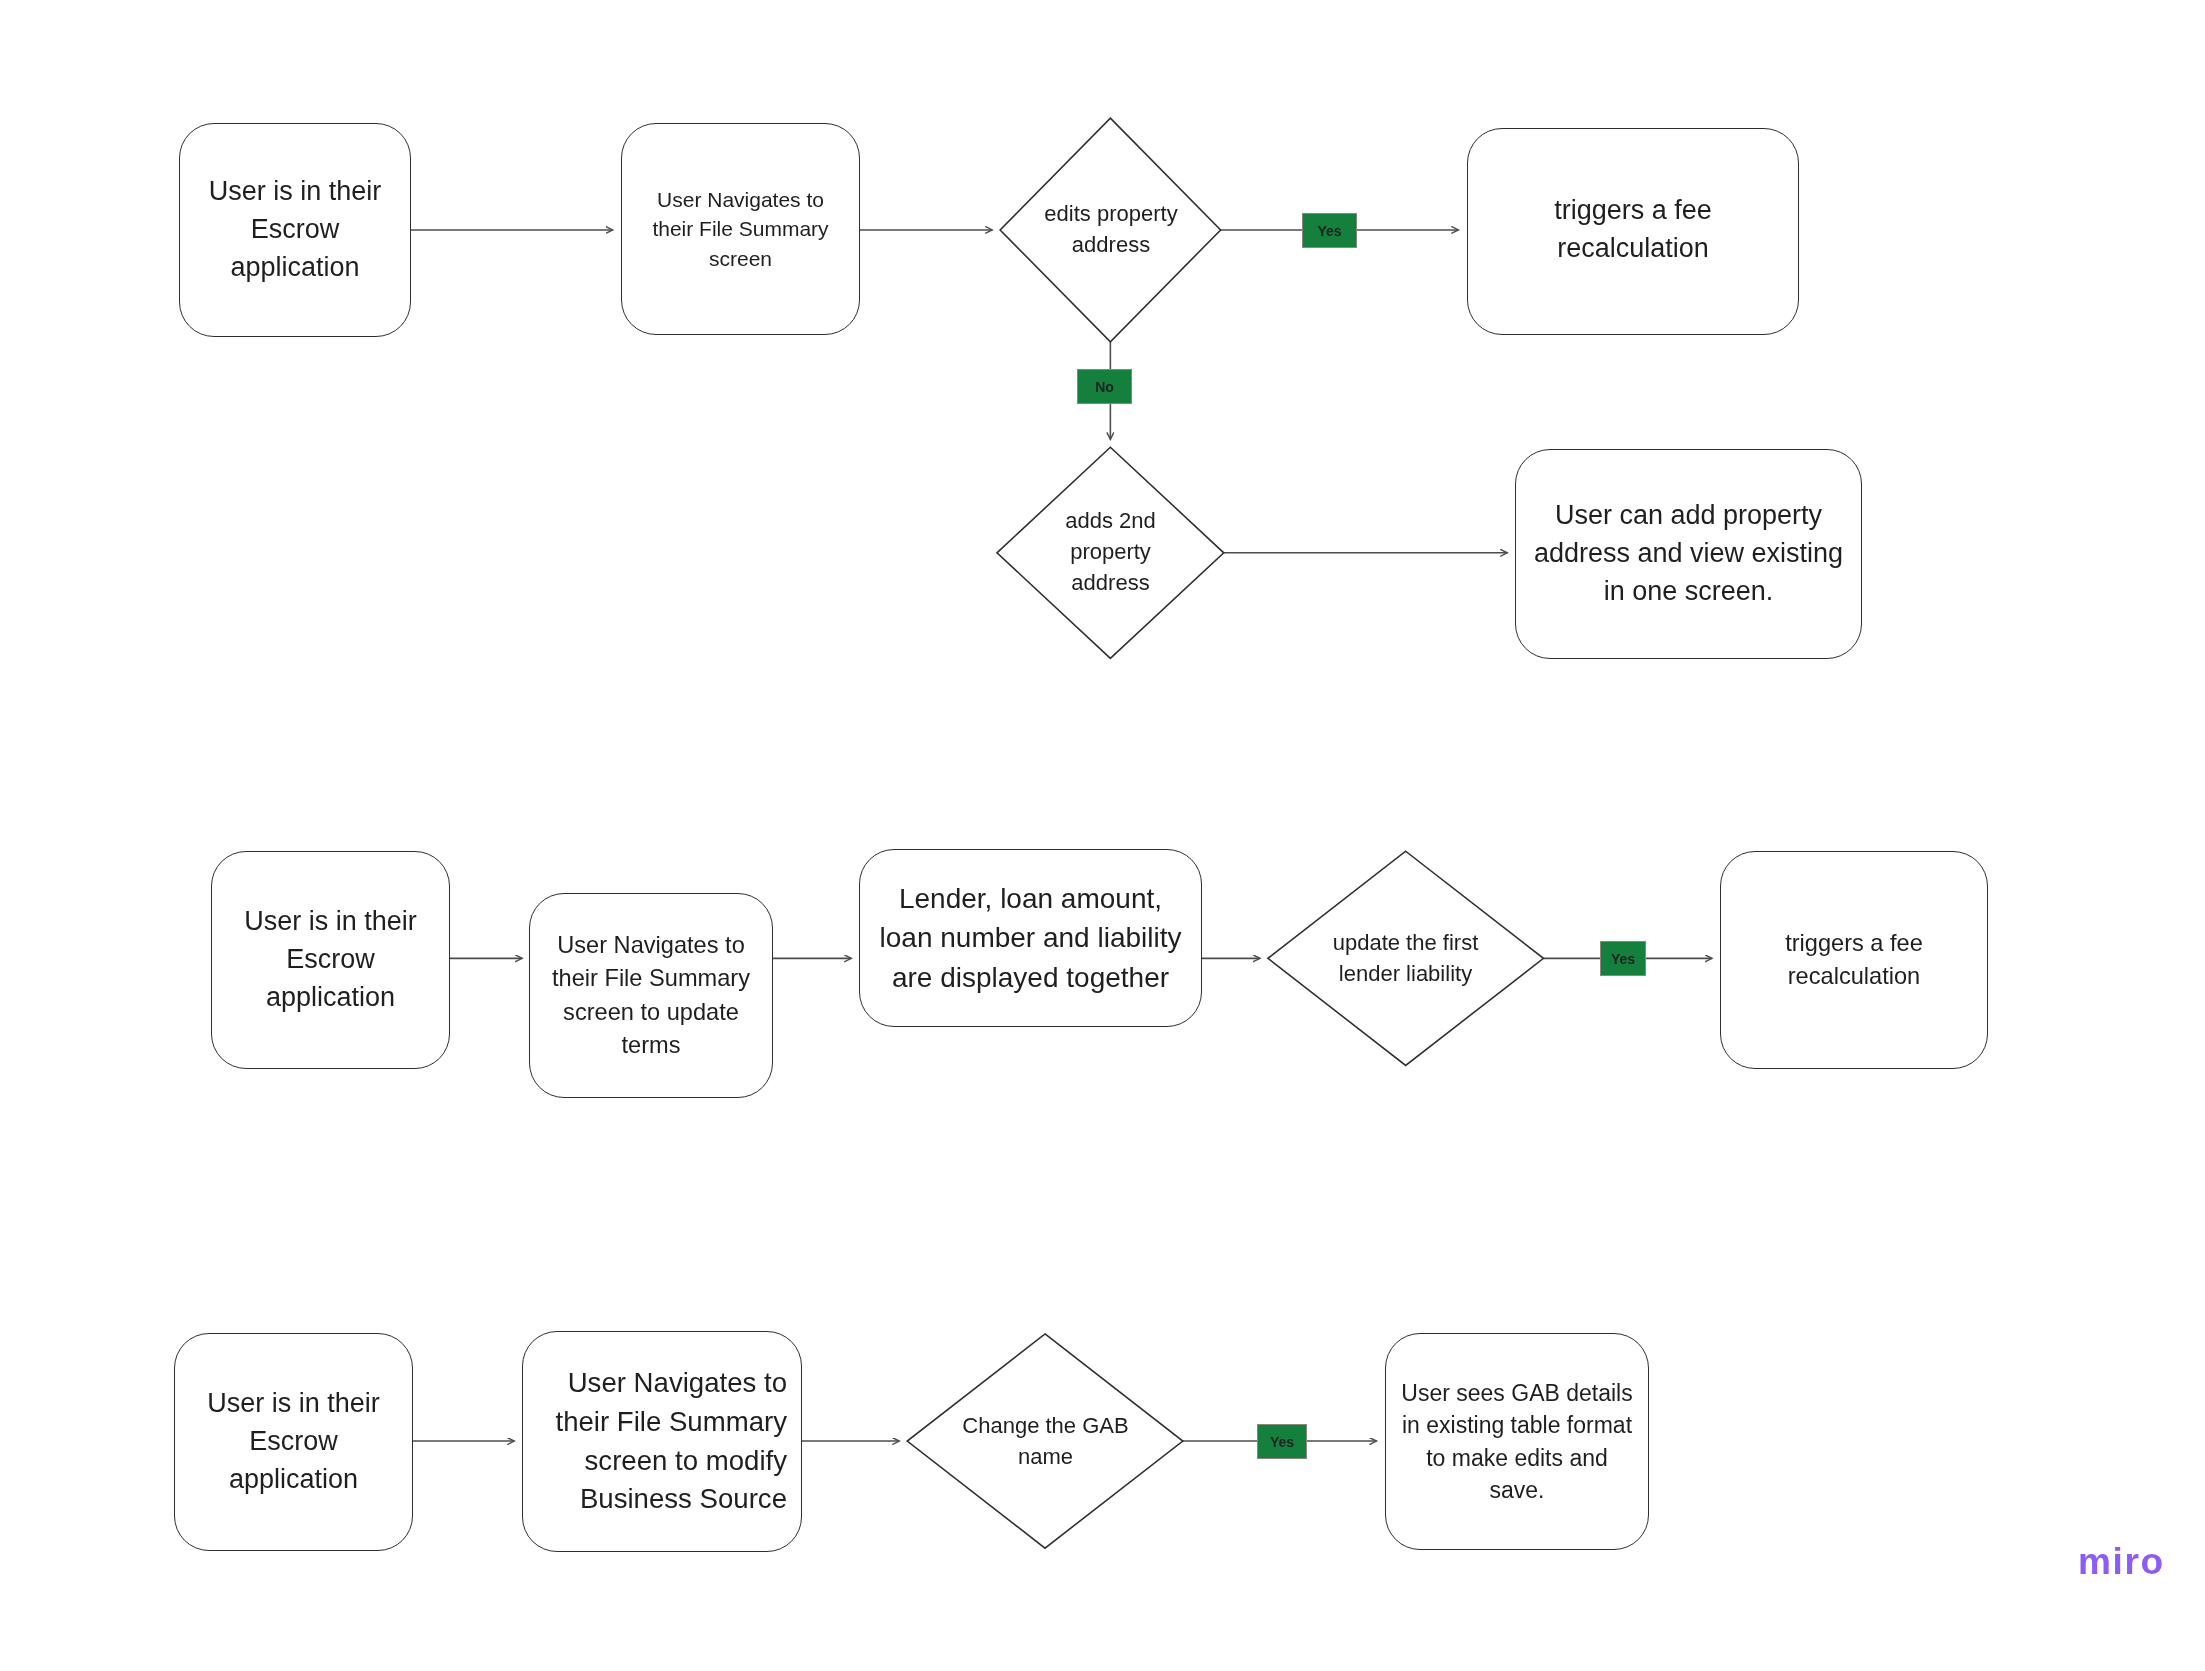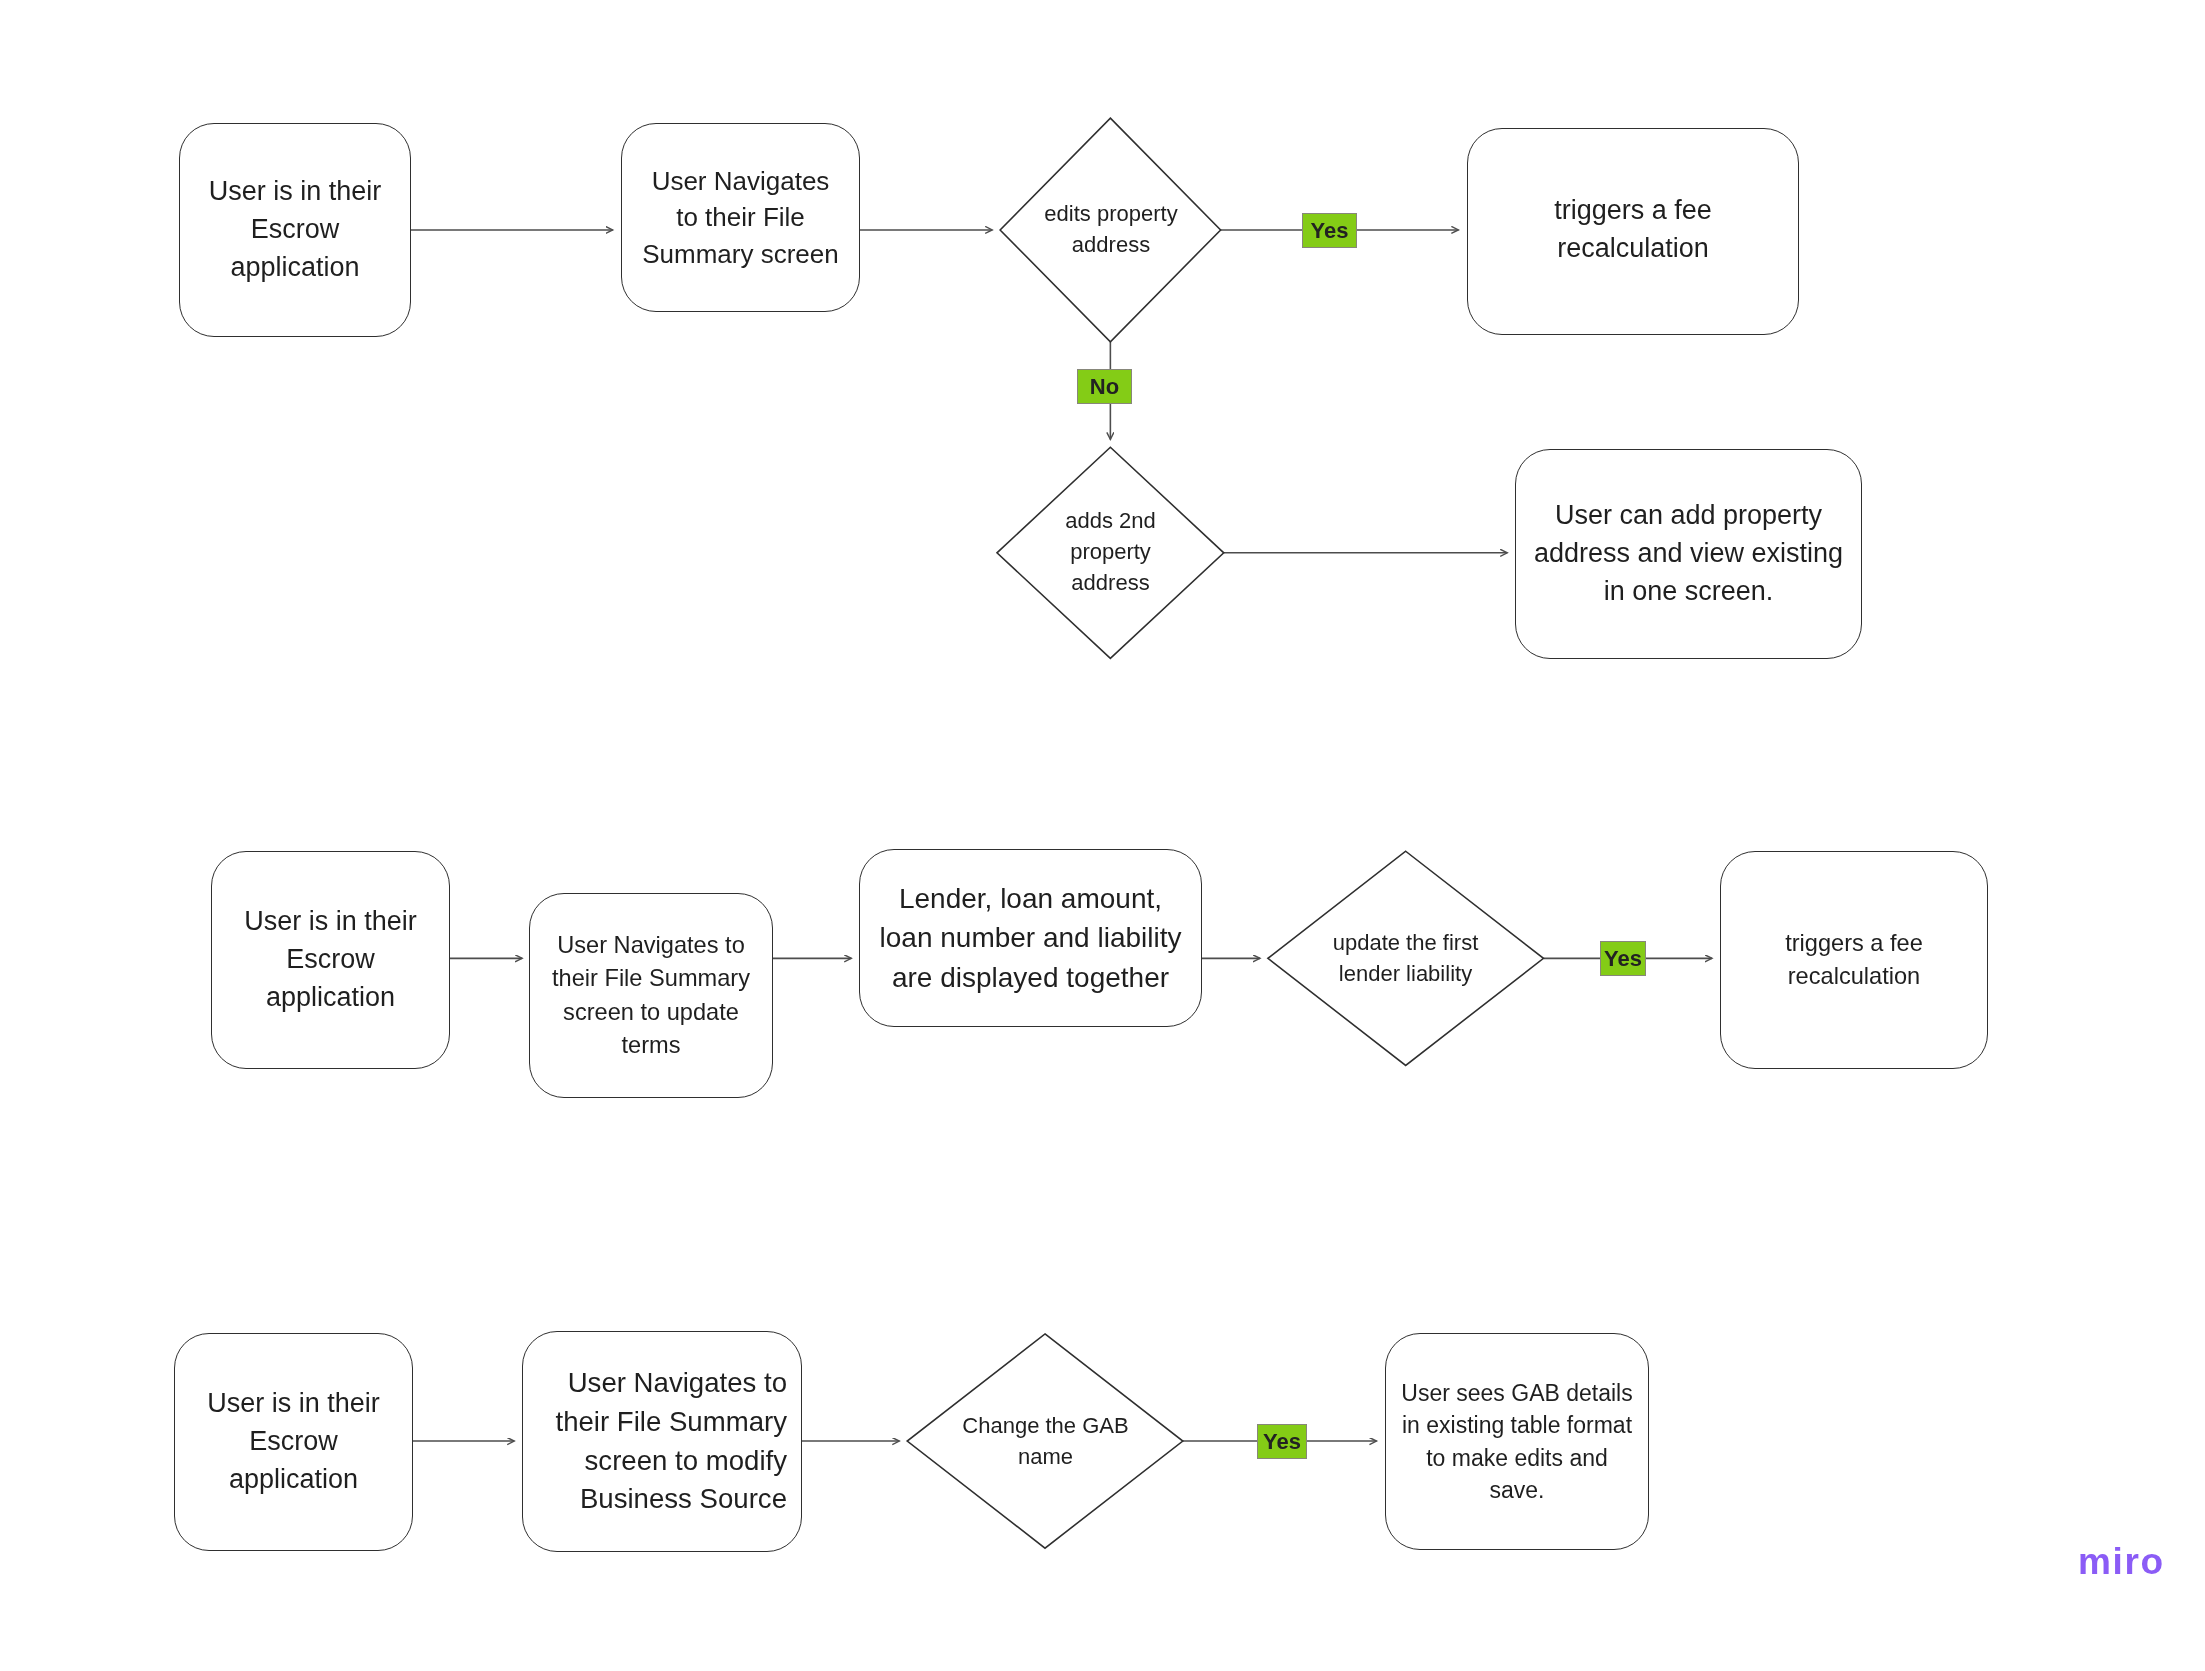--- a/index.html
+++ b/index.html
@@ -28,26 +28,26 @@
   }
   .dlabel {
     position:absolute;
     display:flex; align-items:center; justify-content:center;
     text-align:center;
     line-height:1.4;
     pointer-events:none;
   }
   .tag {
     position:absolute;
-    background:#84cc16;
+    background:#15803d;
     border:1.6px solid #87877a;
     box-sizing:border-box;
     display:flex; align-items:center; justify-content:center;
     font-weight:bold;
-    font-size:22px;
+    font-size:14px;
     color:#222222;
   }
   .wm {
     position:absolute;
     left:2078px; top:1541px;
     font-size:37px;
     font-weight:700;
     letter-spacing:1.6px;
     color:#8b5cf6;
     text-align:right;
@@ -81,21 +81,21 @@
     <line x1="1502" y1="1830" x2="1748" y2="1830" stroke="#4d4d4d" stroke-width="2" marker-end="url(#arw)"></line>
 
     <polygon points="1410,150 1550,292 1410,434 1270,292" fill="#ffffff" stroke="#2f2f2f" stroke-width="2"></polygon>
     <polygon points="1410,568 1554,702 1410,836 1266,702" fill="#ffffff" stroke="#2f2f2f" stroke-width="2"></polygon>
     <polygon points="1785,1081 1960,1217 1785,1353 1610,1217" fill="#ffffff" stroke="#2f2f2f" stroke-width="2"></polygon>
     <polygon points="1327,1694 1502,1830 1327,1966 1152,1830" fill="#ffffff" stroke="#2f2f2f" stroke-width="2"></polygon>
   </svg>
 
   <div class="node" style="left:179px; top:123px; width:232px; height:214px; font-size:27px;">User is in their Escrow application</div>
 
-  <div class="node" style="left:621px; top:123px; width:239px; height:189px; font-size:26px; padding:4px 19px;">User Navigates to their File Summary screen</div>
+  <div class="node" style="left:621px; top:123px; width:239px; height:212px; font-size:21px; padding:4px 19px;">User Navigates to their File Summary screen</div>
 
   <div class="dlabel" style="left:1032px; top:143px; width:158px; height:173px; font-size:22px;">edits property address</div>
 
   <div class="tag" style="left:1302px; top:213px; width:55px; height:35px;">Yes</div>
 
   <div class="node" style="left:1467px; top:128px; width:332px; height:207px; font-size:27px; align-items:flex-start; padding-top:63px;">triggers a fee recalculation</div>
 
   <div class="tag" style="left:1077px; top:369px; width:55px; height:35px;">No</div>
 
   <div class="dlabel" style="left:1028px; top:466px; width:165px; height:173px; font-size:22px;">adds 2nd property address</div>

